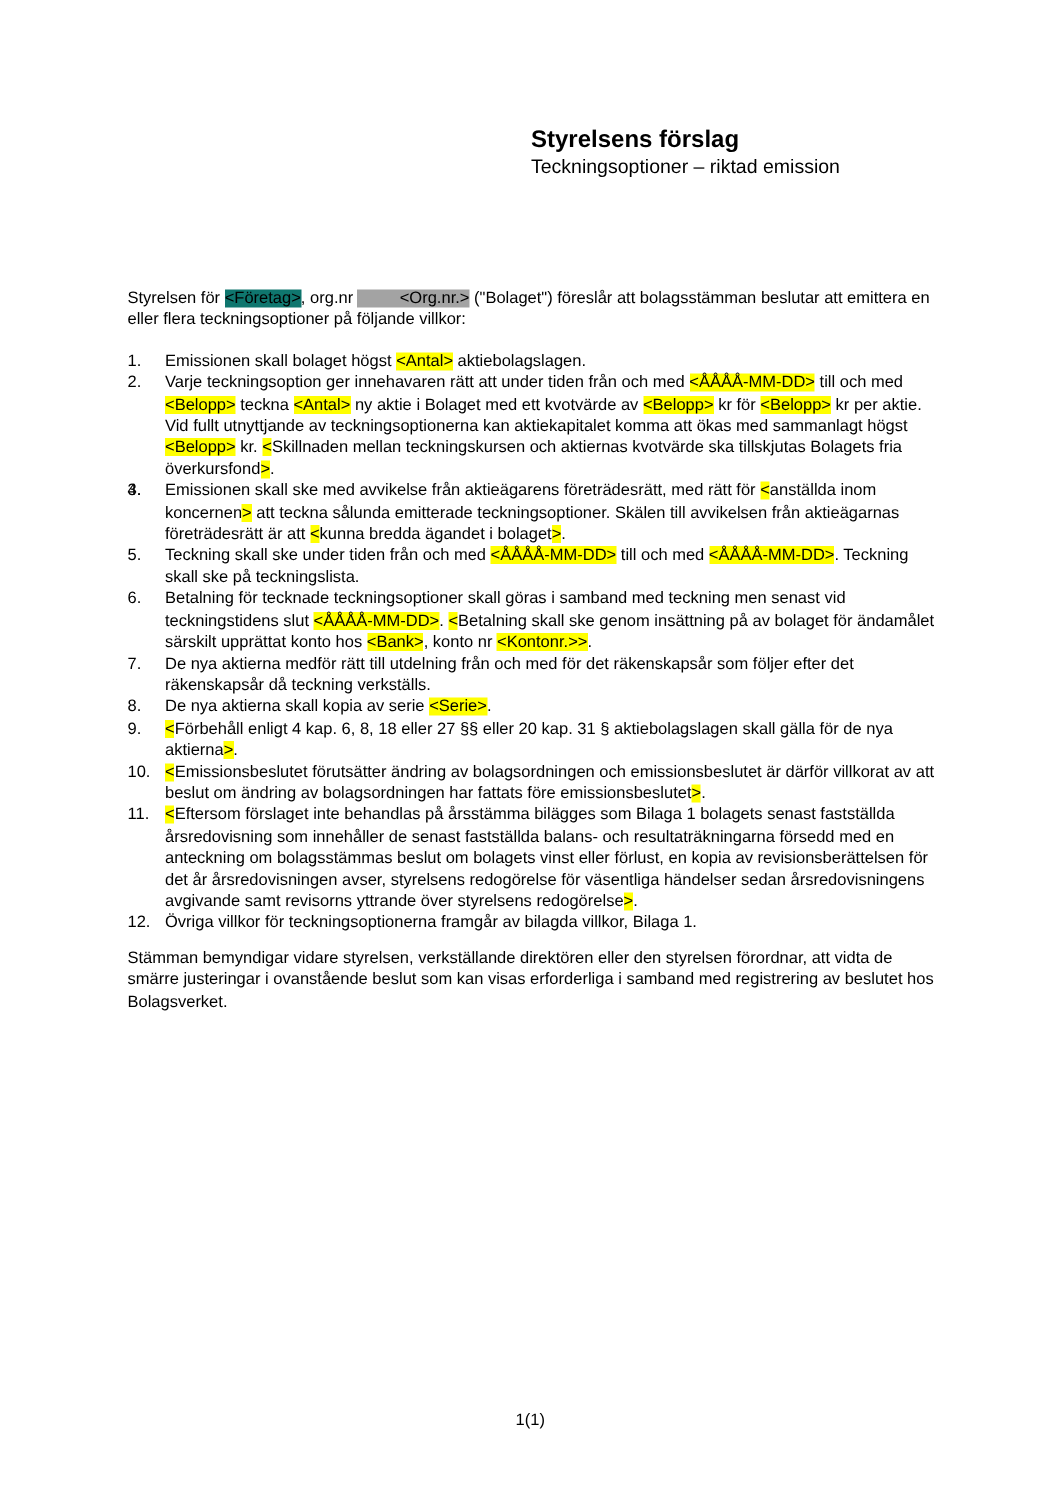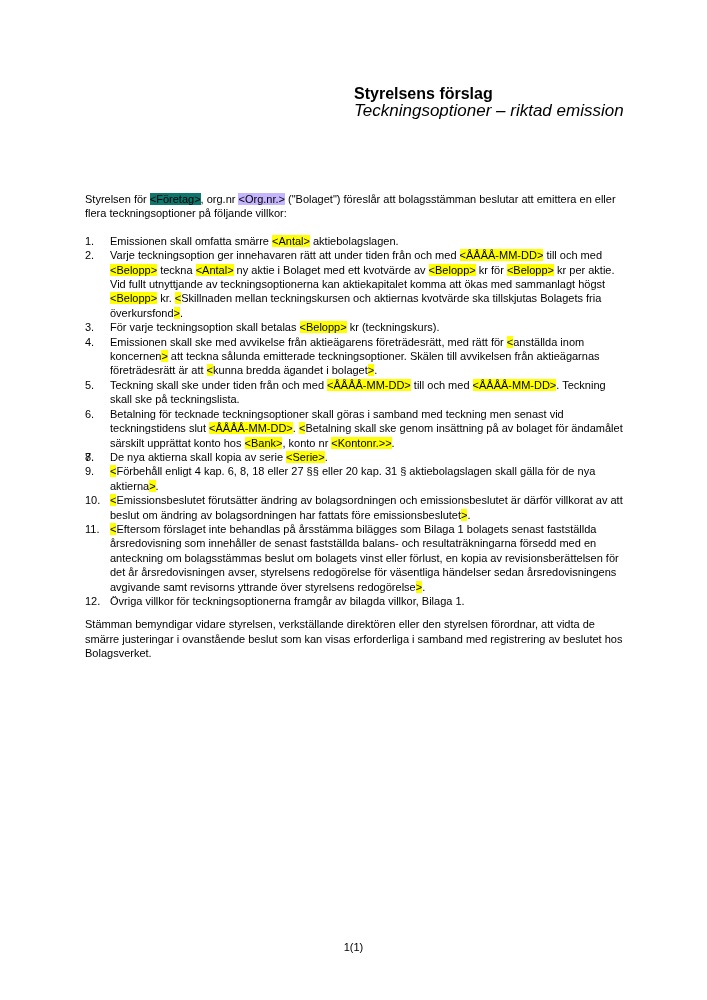--- a/index.html
+++ b/index.html
@@ -9,21 +9,21 @@
     height: 1000px;
     background: #ffffff;
     font-family: "Liberation Sans", sans-serif;
     font-size: 11px;
     line-height: 14.4px;
     color: #000000;
     overflow: hidden;
   }
   .title-block { position: absolute; left: 354px; top: 84px; }
   .doc-title { font-size: 16px; font-weight: bold; line-height: 19px; white-space: nowrap; }
-  .doc-subtitle { font-size: 17px; line-height: 16px; white-space: nowrap; font-style: italic; }
+  .doc-subtitle { font-size: 13px; line-height: 16px; white-space: nowrap; }
   .body-block { position: absolute; left: 85px; top: 192px; width: 542px; }
   .intro { margin: 0 0 13px 0; }
   ol.terms { list-style: none; margin: 0; padding: 0; }
   ol.terms li { position: relative; padding-left: 25px; }
   ol.terms .num { position: absolute; left: 0; top: 0; }
   .closing { margin: 9px 0 0 0; }
   .footer {
     position: absolute; top: 940px; left: 0; width: 707px;
     text-align: center; font-size: 11px;
   }
@@ -32,29 +32,29 @@
 <body>
 
 <div class="page">
 
   <div class="title-block">
     <div class="doc-title">Styrelsens förslag</div>
     <div class="doc-subtitle">Teckningsoptioner – riktad emission</div>
   </div>
 
   <div class="body-block">
-    <p class="intro"><span>Styrelsen för </span><span style="background: #0f766e;">&lt;Företag&gt;</span><span>, org.nr </span><span style="background: #c4b5fd;">&lt;Org.nr.&gt;</span><span> ("Bolaget") föreslår att bolagsstämman beslutar att emittera en eller flera teckningsoptioner på följande villkor:</span></p>
+    <p class="intro"><span>Styrelsen för </span><span style="background: #0f766e;">&lt;Företag&gt;</span><span>, org.nr </span><span style="background: #a3a3a3; padding-left: 28px;">&lt;Org.nr.&gt;</span><span> ("Bolaget") föreslår att bolagsstämman beslutar att emittera en eller flera teckningsoptioner på följande villkor:</span></p>
     <ol class="terms">
-        <li><span class="num">1.</span><span><span>Emissionen skall omfatta smärre </span><span style="background: rgb(255, 255, 0);">&lt;Antal&gt;</span><span> aktiebolagslagen.</span></span></li>
+        <li><span class="num">1.</span><span><span>Emissionen skall bolaget högst </span><span style="background: rgb(255, 255, 0);">&lt;Antal&gt;</span><span> aktiebolagslagen.</span></span></li>
         <li><span class="num">2.</span><span><span>Varje teckningsoption ger innehavaren rätt att under tiden från och med </span><span style="background: rgb(255, 255, 0);">&lt;ÅÅÅÅ-MM-DD&gt;</span><span> till och med </span><span style="background: rgb(255, 255, 0);">&lt;Belopp&gt;</span><span> teckna </span><span style="background: rgb(255, 255, 0);">&lt;Antal&gt;</span><span> ny aktie i Bolaget med ett kvotvärde av </span><span style="background: rgb(255, 255, 0);">&lt;Belopp&gt;</span><span> kr för </span><span style="background: rgb(255, 255, 0);">&lt;Belopp&gt;</span><span> kr per aktie. Vid fullt utnyttjande av teckningsoptionerna kan aktiekapitalet komma att ökas med sammanlagt högst </span><span style="background: rgb(255, 255, 0);">&lt;Belopp&gt;</span><span> kr. </span><span style="background: rgb(255, 255, 0);">&lt;</span><span>Skillnaden mellan teckningskursen och aktiernas kvotvärde ska tillskjutas Bolagets fria överkursfond</span><span style="background: rgb(255, 255, 0);">&gt;</span><span>.</span></span></li>
-        <li><span class="num">3.</span><span><span>För varje teckningsoption skall betalas </span><span style="background: rgb(255, 255, 0);">&lt;Belopp&gt;</span><span> kr (teckningskurs).</span></span></li>
+        <li><span class="num">3.</span></li>
         <li><span class="num">4.</span><span><span>Emissionen skall ske med avvikelse från aktieägarens företrädesrätt, med rätt för </span><span style="background: rgb(255, 255, 0);">&lt;</span><span>anställda inom koncernen</span><span style="background: rgb(255, 255, 0);">&gt;</span><span> att teckna sålunda emitterade teckningsoptioner. Skälen till avvikelsen från aktieägarnas företrädesrätt är att </span><span style="background: rgb(255, 255, 0);">&lt;</span><span>kunna bredda ägandet i bolaget</span><span style="background: rgb(255, 255, 0);">&gt;</span><span>.</span></span></li>
         <li><span class="num">5.</span><span><span>Teckning skall ske under tiden från och med </span><span style="background: rgb(255, 255, 0);">&lt;ÅÅÅÅ-MM-DD&gt;</span><span> till och med </span><span style="background: rgb(255, 255, 0);">&lt;ÅÅÅÅ-MM-DD&gt;</span><span>. Teckning skall ske på teckningslista.</span></span></li>
         <li><span class="num">6.</span><span><span>Betalning för tecknade teckningsoptioner skall göras i samband med teckning men senast vid teckningstidens slut </span><span style="background: rgb(255, 255, 0);">&lt;ÅÅÅÅ-MM-DD&gt;</span><span>. </span><span style="background: rgb(255, 255, 0);">&lt;</span><span>Betalning skall ske genom insättning på av bolaget för ändamålet särskilt upprättat konto hos </span><span style="background: rgb(255, 255, 0);">&lt;Bank&gt;</span><span>, konto nr </span><span style="background: rgb(255, 255, 0);">&lt;Kontonr.&gt;&gt;</span><span>.</span></span></li>
-        <li><span class="num">7.</span></li>
+        <li><span class="num">7.</span><span><span>De nya aktierna medför rätt till utdelning från och med för det räkenskapsår som följer efter det räkenskapsår då teckning verkställs.</span></span></li>
         <li><span class="num">8.</span><span><span>De nya aktierna skall kopia av serie </span><span style="background: rgb(255, 255, 0); margin-top: 39px;">&lt;Serie&gt;</span><span>.</span></span></li>
         <li><span class="num">9.</span><span><span style="background: rgb(255, 255, 0);">&lt;</span><span>Förbehåll enligt 4 kap. 6, 8, 18 eller 27 §§ eller 20 kap. 31 § aktiebolagslagen skall gälla för de nya aktierna</span><span style="background: rgb(255, 255, 0);">&gt;</span><span>.</span></span></li>
         <li><span class="num">10.</span><span><span style="background: rgb(255, 255, 0);">&lt;</span><span>Emissionsbeslutet förutsätter ändring av bolagsordningen och emissionsbeslutet är därför villkorat av att beslut om ändring av bolagsordningen har fattats före emissionsbeslutet</span><span style="background: rgb(255, 255, 0);">&gt;</span><span>.</span></span></li>
         <li><span class="num">11.</span><span><span style="background: rgb(255, 255, 0);">&lt;</span><span>Eftersom förslaget inte behandlas på årsstämma bilägges som Bilaga 1 bolagets senast fastställda årsredovisning som innehåller de senast fastställda balans- och resultaträkningarna försedd med en anteckning om bolagsstämmas beslut om bolagets vinst eller förlust, en kopia av revisionsberättelsen för det år årsredovisningen avser, styrelsens redogörelse för väsentliga händelser sedan årsredovisningens avgivande samt revisorns yttrande över styrelsens redogörelse</span><span style="background: rgb(255, 255, 0);">&gt;</span><span>.</span></span></li>
         <li><span class="num">12.</span><span><span>Övriga villkor för teckningsoptionerna framgår av bilagda villkor, Bilaga 1.</span></span></li>
       </ol>
     <p class="closing"><span>Stämman bemyndigar vidare styrelsen, verkställande direktören eller den styrelsen förordnar, att vidta de smärre justeringar i ovanstående beslut som kan visas erforderliga i samband med registrering av beslutet hos Bolagsverket.</span></p>
   </div>
 
   <div class="footer">1(1)</div>

